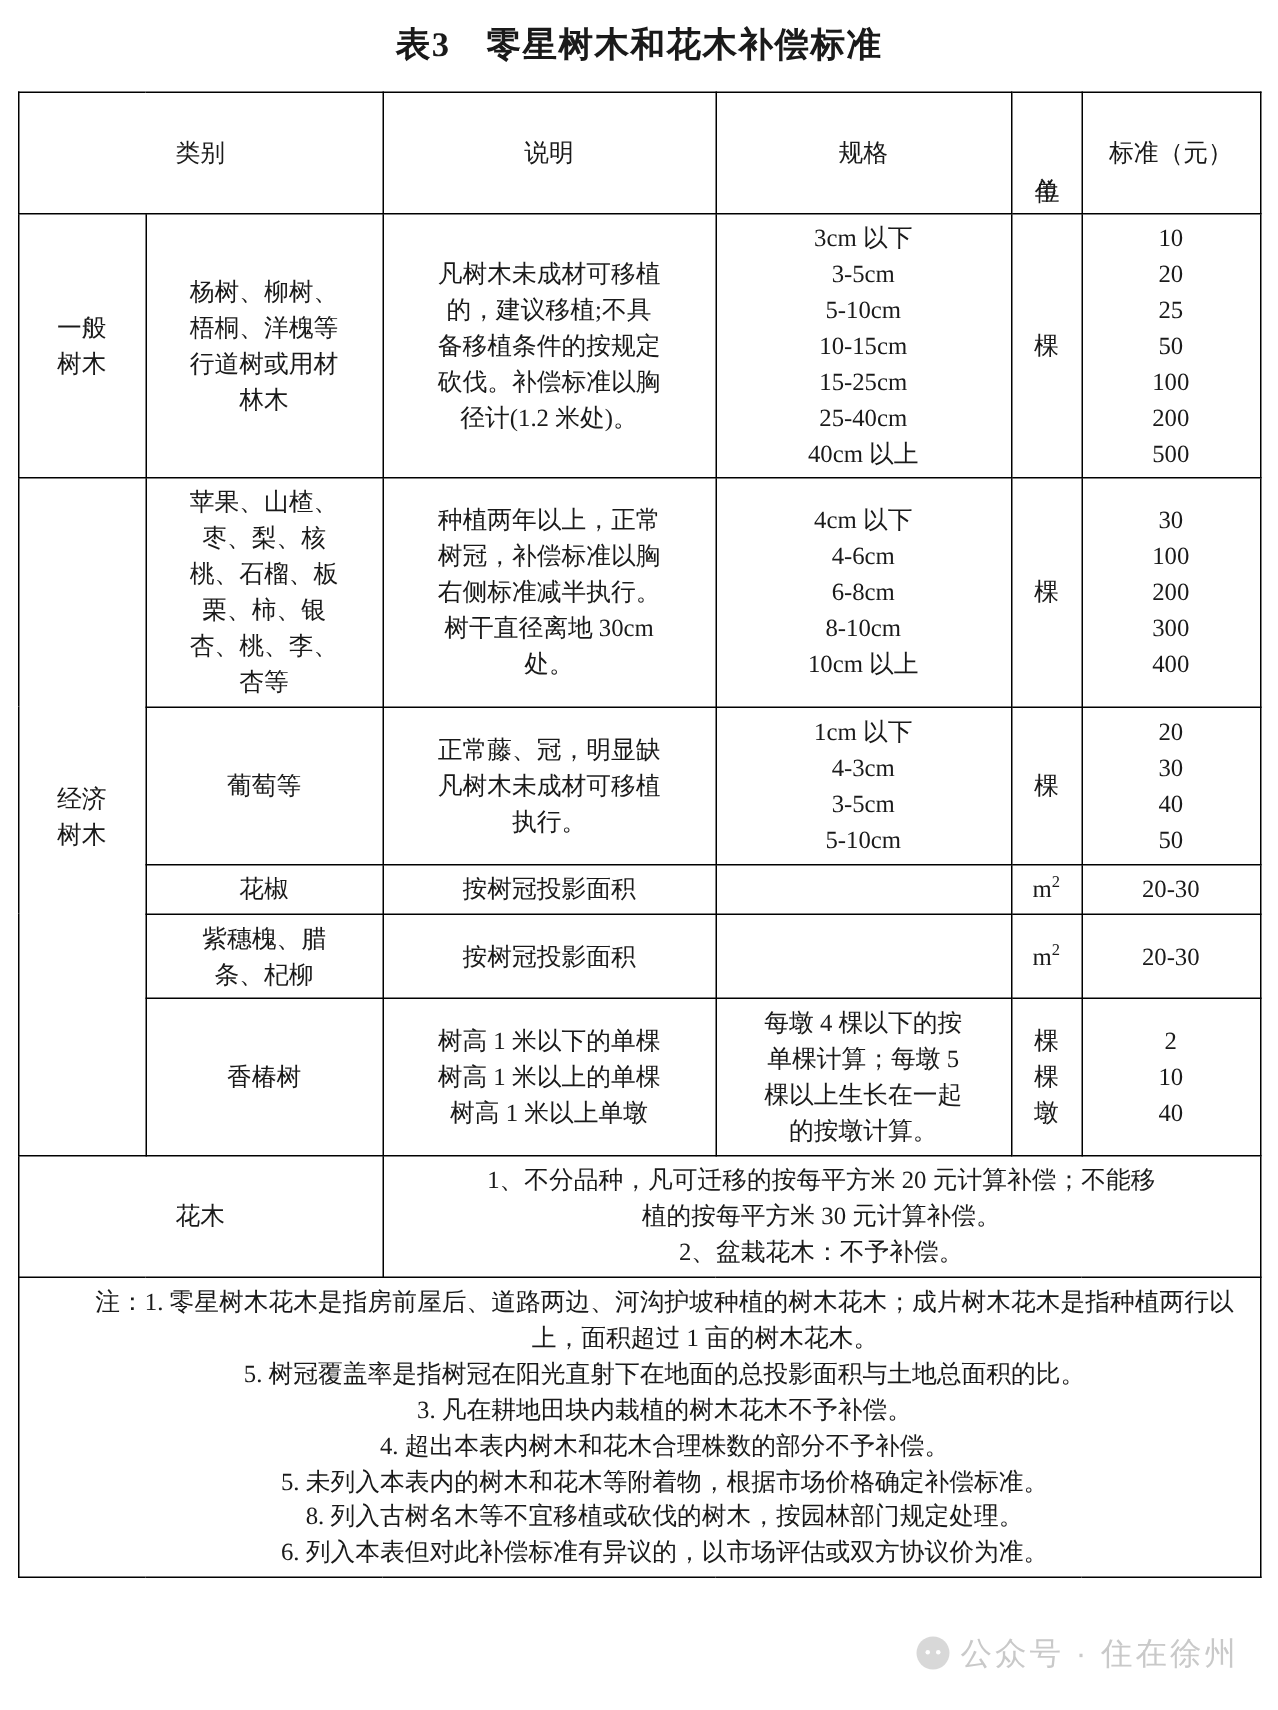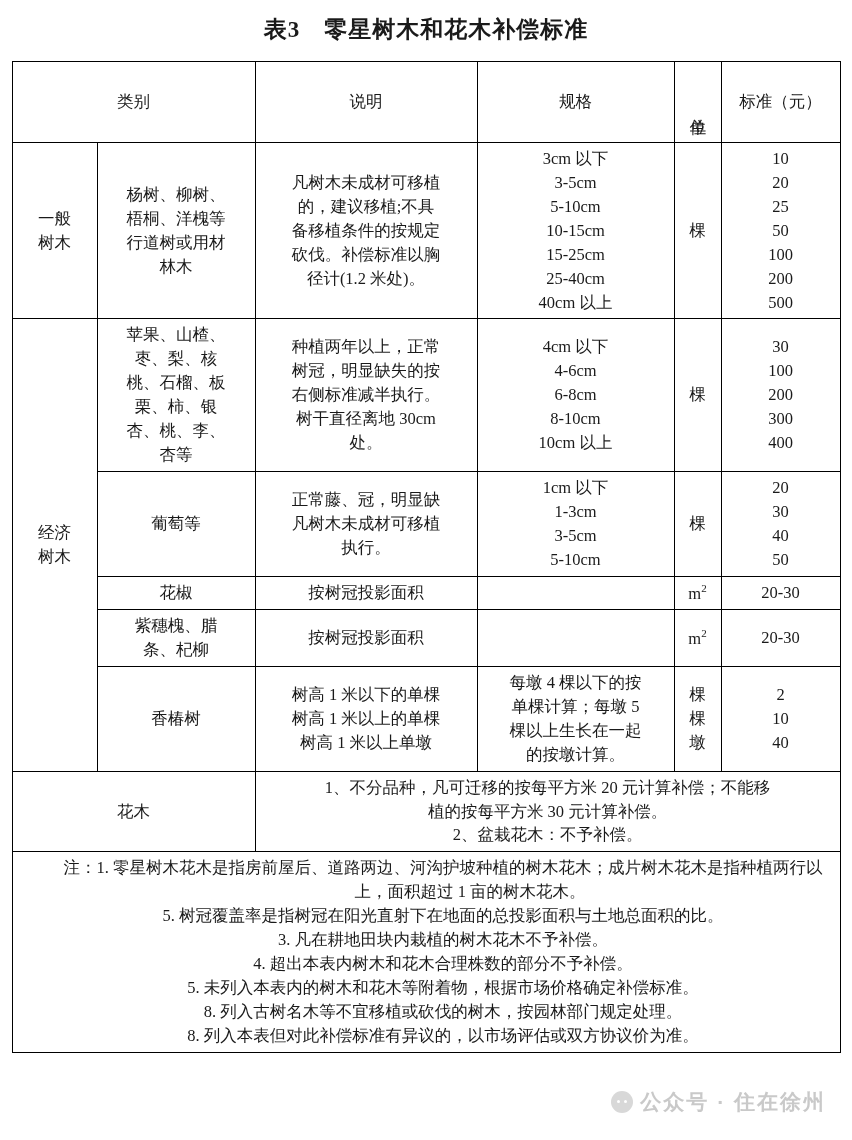--- a/index.html
+++ b/index.html
@@ -131,21 +131,20 @@
     bottom: 24px;
     display: flex;
     align-items: center;
     gap: 7px;
     color: #c9c9c9;
     font-size: 21px;
     font-family: "Liberation Sans", "DejaVu Sans", sans-serif;
     letter-spacing: 2px;
     pointer-events: none;
     z-index: 5;
-    font-weight: bold;
   }
   .wm-bubble {
     width: 22px;
     height: 22px;
     border-radius: 50%;
     background: #d8d8d8;
     position: relative;
     display: inline-block;
     flex: 0 0 auto;
   }
@@ -219,21 +218,21 @@
       <tr>
         <td class="cat-cell stack" rowspan="5">经济
 树木</td>
         <td class="species-cell stack">苹果、山楂、
 枣、梨、核
 桃、石榴、板
 栗、柿、银
 杏、桃、李、
 杏等</td>
         <td class="desc-cell stack">种植两年以上，正常
-树冠，明显缺失的按
+树冠，补偿标准以胸
 右侧标准减半执行。
 树干直径离地 30cm
 处。</td>
         <td class="spec-cell stack">4cm 以下
 4-6cm
 6-8cm
 8-10cm
 10cm 以上</td>
         <td class="unit-cell stack">棵</td>
         <td class="std-cell stack">30
@@ -242,21 +241,21 @@
 300
 400</td>
       </tr>
 
       <tr>
         <td class="species-cell stack">葡萄等</td>
         <td class="desc-cell stack">正常藤、冠，明显缺
 凡树木未成材可移植
 执行。</td>
         <td class="spec-cell stack">1cm 以下
-1-3cm
+4-3cm
 3-5cm
 5-10cm</td>
         <td class="unit-cell stack">棵</td>
         <td class="std-cell stack">20
 30
 40
 50</td>
       </tr>
 
       <tr>
@@ -301,21 +300,21 @@
       </tr>
 
       <tr>
         <td class="notes-cell" colspan="6">
           <span class="note-line note-hang" style="padding-left:54px;text-indent:-54px;margin-left:34px;"><span>注：</span><span>1. 零星树木花木是指房前屋后、道路两边、河沟护坡种植的树木花木；成片树木花木是指种植两行以上，面积超过 1 亩的树木花木。</span></span>
           <span class="note-line note-indent2">5. 树冠覆盖率是指树冠在阳光直射下在地面的总投影面积与土地总面积的比。</span>
           <span class="note-line note-indent2">3. 凡在耕地田块内栽植的树木花木不予补偿。</span>
           <span class="note-line note-indent2">4. 超出本表内树木和花木合理株数的部分不予补偿。</span>
           <span class="note-line note-indent2">5. 未列入本表内的树木和花木等附着物，根据市场价格确定补偿标准。</span>
           <span class="note-line note-indent2">8. 列入古树名木等不宜移植或砍伐的树木，按园林部门规定处理。</span>
-          <span class="note-line note-indent2">8. 列入本表但对此补偿标准有异议的，以市场评估或双方协议价为准。</span>
+          <span class="note-line note-indent2">6. 列入本表但对此补偿标准有异议的，以市场评估或双方协议价为准。</span>
         </td>
       </tr>
 
     </tbody>
   </table>
 
   <div class="watermark">
     <span class="wm-bubble"></span>
     <span>公众号 · 住在徐州</span>
   </div>

